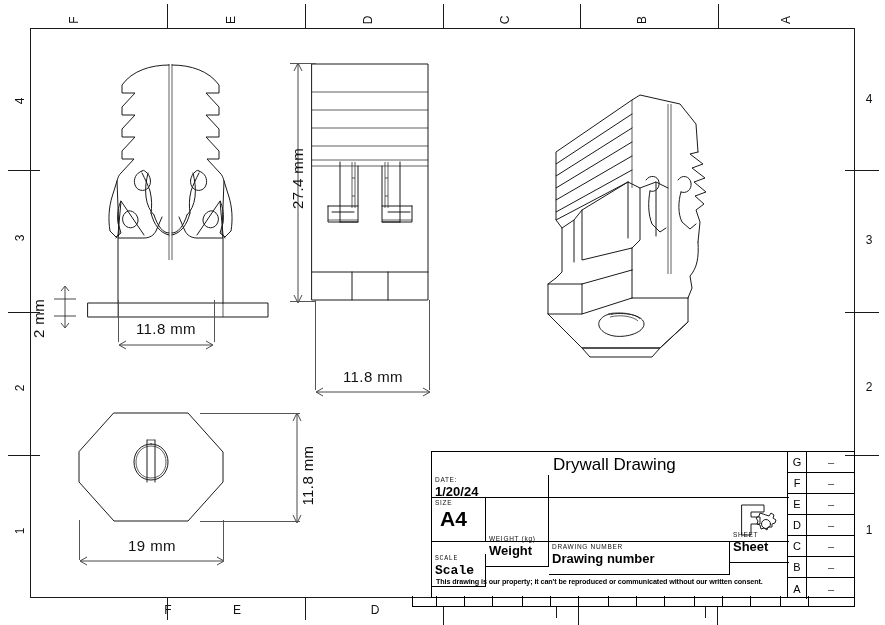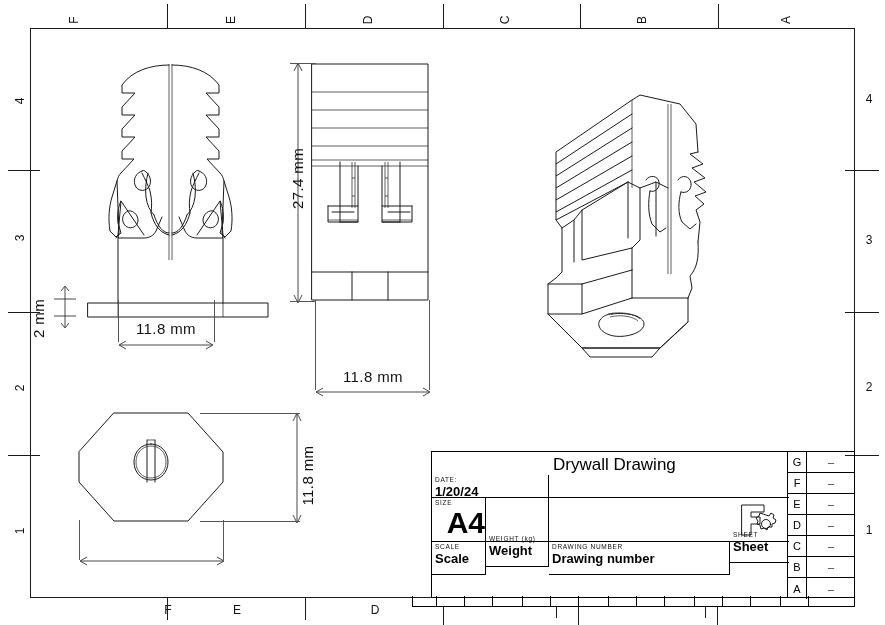--- a/index.html
+++ b/index.html
@@ -35,21 +35,21 @@
   
   .tb{position:absolute;left:431px;top:451px;width:357px;height:147px;
       border:1.4px solid #000;box-sizing:border-box;background:#fff;}
   .tb .cell{position:absolute;box-sizing:border-box;}
   .tb .b-r{border-right:1.2px solid #000;}
   .tb .b-b{border-bottom:1.2px solid #000;}
   .cap{font-size:6.5px;letter-spacing:.7px;color:#111;
        display:block;padding:2px 0 0 3px;line-height:1;}
   .val{font-size:13px;font-weight:bold;color:#000;
        display:block;padding:1px 0 0 3px;line-height:1.05;}
-  .val-big{font-size:30px;font-weight:bold;padding-left:8px;line-height:1;text-align:right;}
+  .val-big{font-size:21px;font-weight:bold;padding-left:8px;line-height:1;}
   .val-title{font-size:17px;font-weight:normal;padding:4px 0 0 4px;}
   .val-sub{font-size:12px;font-weight:bold;padding:2px 0 0 4px;}
   .disc{font-size:7.2px;font-weight:bold;color:#000;
         padding:2px 0 0 4px;display:block;letter-spacing:-.1px;}
 
   
   .rev{position:absolute;left:788px;top:451px;width:67px;height:147px;
        box-sizing:border-box;border:1.2px solid #000;border-left:none;}
   .rev-row{position:absolute;left:0;width:67px;height:21px;
            box-sizing:border-box;border-bottom:1.1px solid #000;}
@@ -296,20 +296,21 @@
   <div class="tick tick-h" style="left:200px;top:413px;width:100px;height:0.7px;background:#555;"></div>
   <div class="tick tick-h" style="left:200px;top:521px;width:100px;height:0.7px;background:#555;"></div>
 
   <div class="view" style="left:78px;top:554px;">
     <svg width="148" height="14" viewBox="0 0 148 14">
       <path class="dim" d="M3 7 L145 7"></path>
       <path class="dim" d="M9 3 L2 7 L9 11"></path>
       <path class="dim" d="M139 3 L146 7 L139 11"></path>
     </svg>
   </div>
+  <div class="dimtext" style="left:78px;top:537px;width:148px;text-align:center;">19  mm</div>
   <div class="tick tick-v" style="left:79px;top:520px;height:40px;width:0.7px;background:#555;"></div>
   <div class="tick tick-v" style="left:223px;top:520px;height:40px;width:0.7px;background:#555;"></div>
 
   <div class="view" style="left:520px;top:92px;">
     <svg width="230" height="295" viewBox="0 0 230 295">
 
       <path class="ln" d="M112 8 L120 3 L160 12 L176 32 L178 60"></path>
 
       <path class="ln" d="M178 60 L170 62 L183 72 L172 76 L185 86
                           L174 90 L186 100 L175 104 L184 112
@@ -387,37 +388,40 @@
     <div class="cell b-b" style="left:117px;top:46px;width:240px;height:44px;">
       <span class="logo" style="left:190px;top:4px;">
         <svg width="40" height="36" viewBox="0 0 40 36">
           <path class="ln" stroke-width="1.6" d="M3 3 L25 3 L25 10 L12 10 L12 15 L21 15 L21 22 L12 22 L12 33 L3 33 Z"></path>
           <path class="ln" stroke-width="1.6" d="M27 13 l3 1 l2 -3 l3 2 l-1 3 l3 2 l-1 3 l-3 1 l0 3 l-4 0 l-1 3 l-3 -2 l-3 1 l-1 -4 l-3 -1 l1 -3 l-2 -3 l3 -2 l1 -3 l3 1 Z"></path>
           <circle cx="27" cy="22" r="4.5" class="ln" stroke-width="1.4"></circle>
         </svg>
       </span>
     </div>
 
-    <div class="cell b-r b-b" style="left:0;top:90px;width:54px;height:33px;">
+    <div class="cell b-r b-b" style="left:0;top:102px;width:54px;height:33px;font-family:Liberation Mono, monospace;">
       <span class="cap">SCALE</span>
       <span class="val">Scale</span>
     </div>
     <div class="cell b-r b-b" style="left:54px;top:82px;width:63px;height:33px;">
       <span class="cap">WEIGHT (kg)</span>
       <span class="val">Weight</span>
     </div>
     <div class="cell b-r b-b" style="left:117px;top:90px;width:181px;height:33px;">
       <span class="cap">DRAWING NUMBER</span>
       <span class="val">Drawing number</span>
     </div>
     <div class="cell b-b" style="left:298px;top:78px;width:59px;height:33px;">
       <span class="cap">SHEET</span>
       <span class="val">Sheet</span>
     </div>
 
+    <div class="cell" style="left:0;top:123px;width:357px;height:24px;">
+      <span class="disc">This drawing is our property; it can't be reproduced or communicated without our written consent.</span>
+    </div>
   </div>
 
   <div class="rev">
     <div class="rev-row" style="top:0;">
       <span class="rev-letter">G</span>
       <span class="rev-val">–</span>
     </div>
     <div class="rev-row" style="top:21px;">
       <span class="rev-letter">F</span>
       <span class="rev-val">–</span>

